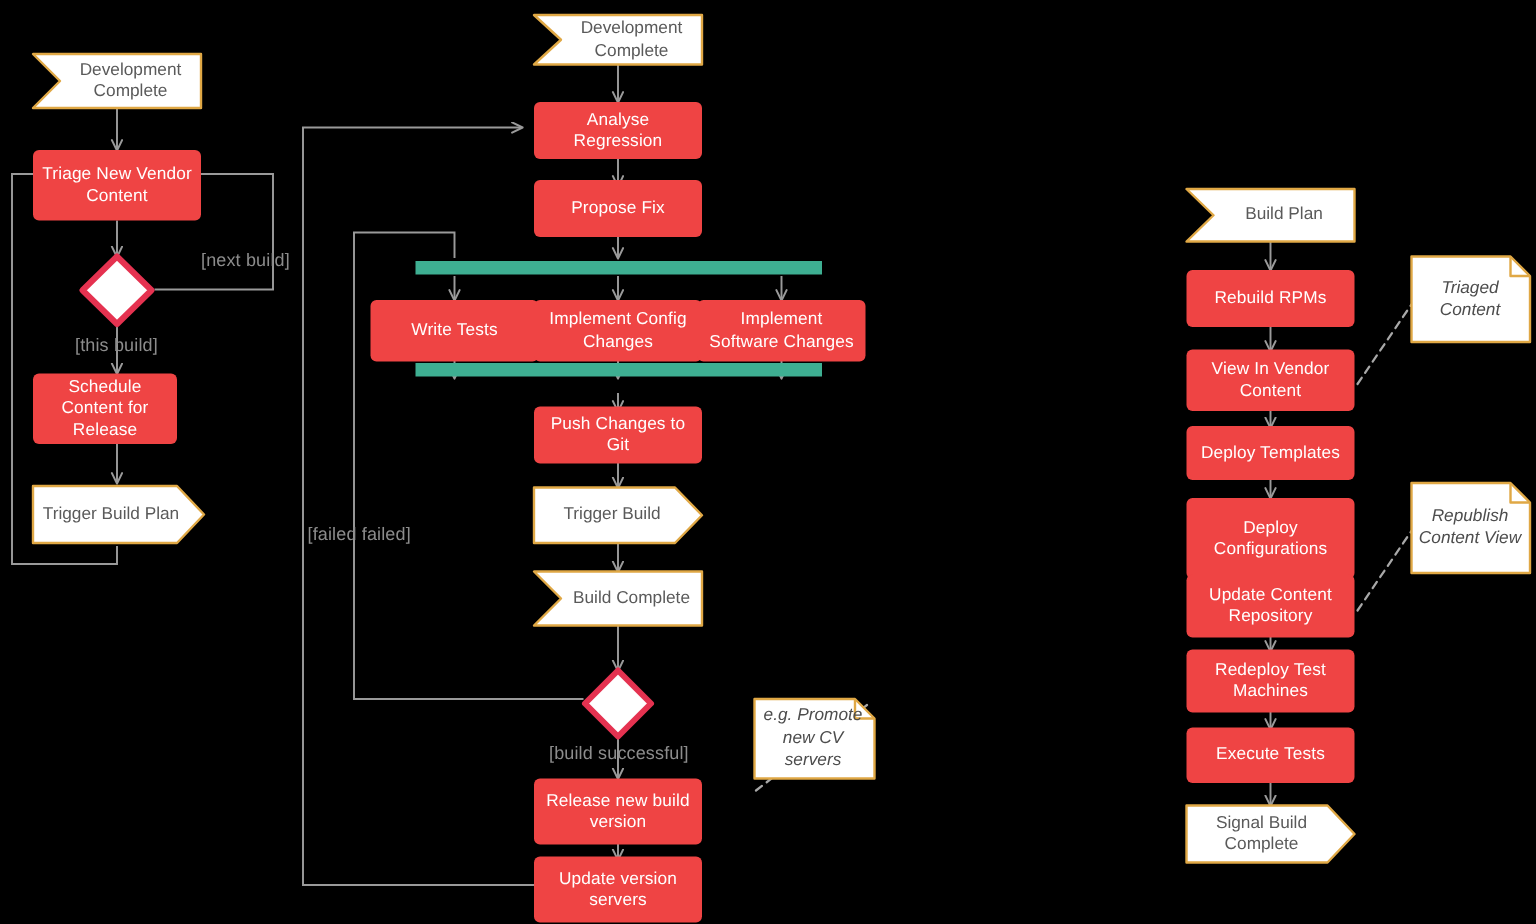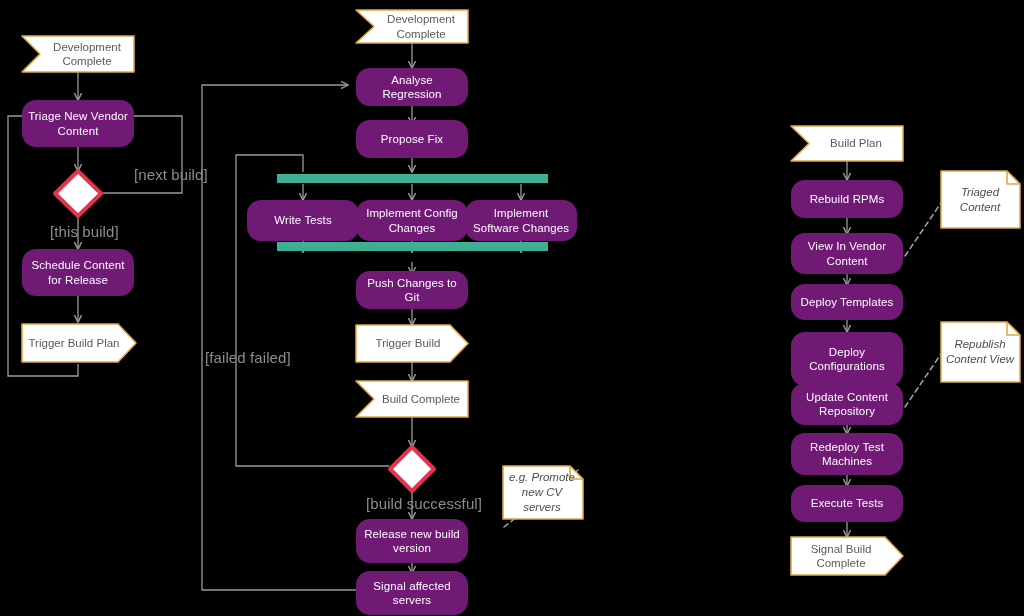--- a/index.html
+++ b/index.html
@@ -7,37 +7,37 @@
   body{
     font-family:"Liberation Sans","DejaVu Sans",sans-serif;
     width:1024px;height:616px;overflow:hidden;
   }
   #canvas{position:relative;width:1024px;height:616px;background:#000;}
   svg.layer{position:absolute;left:0;top:0;width:1024px;height:616px;overflow:visible;}
   .node{position:absolute;box-sizing:border-box;display:flex;align-items:center;
         justify-content:center;text-align:center;line-height:1.22;}
   
   .action{
-    background:#701a75;border-radius:14px;color:#FFFFFF;
+    background:#ef4444;border-radius:4px;color:#FFFFFF;
     font-size:11.5px;letter-spacing:.1px;padding:2px 5px;
   }
   
   .sigtext{
     position:absolute;display:flex;align-items:center;justify-content:center;
     text-align:center;color:#5A5A5A;font-size:11.5px;line-height:1.22;
     pointer-events:none;
   }
   .notetext{
     position:absolute;display:flex;align-items:center;justify-content:center;
     text-align:center;color:#4D4D4D;font-size:11.5px;line-height:1.30;
     pointer-events:none;
     font-style:italic;
   }
   .guard{
-    position:absolute;color:#8C8C8C;font-size:15px;white-space:nowrap;
+    position:absolute;color:#8C8C8C;font-size:12px;white-space:nowrap;
     letter-spacing:.1px;
   }
 </style>
 </head>
 <body>
 
 <div id="canvas">
 
   <svg class="layer" viewBox="0 0 1024 616">
     <defs>
@@ -119,30 +119,30 @@
       <path d="M941,171 L1007,171 L1020,184 L1020,228 L941,228 Z" fill="#FFFFFF" stroke="#E0A845" stroke-width="1.6" stroke-linejoin="round"></path>
       <path d="M1007,171 L1007,184 L1020,184" fill="none" stroke="#E0A845" stroke-width="1.6" stroke-linejoin="round"></path>
     </g>
     <g>
       <path d="M941,322 L1007,322 L1020,335 L1020,382 L941,382 Z" fill="#FFFFFF" stroke="#E0A845" stroke-width="1.6" stroke-linejoin="round"></path>
       <path d="M1007,322 L1007,335 L1020,335" fill="none" stroke="#E0A845" stroke-width="1.6" stroke-linejoin="round"></path>
     </g>
   </svg>
 
   <div class="node action" style="left:22px;top:100px;width:112px;height:47px;">Triage New Vendor Content</div>
-  <div class="node action" style="left:22px;top:249px;width:112px;height:47px;">Schedule Content for Release</div>
+  <div class="node action" style="left:22px;top:249px;width:96px;height:47px;">Schedule Content for Release</div>
 
   <div class="node action" style="left:356px;top:68px;width:112px;height:38px;">Analyse Regression</div>
   <div class="node action" style="left:356px;top:120px;width:112px;height:38px;">Propose Fix</div>
   <div class="node action" style="left:247px;top:200px;width:112px;height:41px;">Write Tests</div>
   <div class="node action" style="left:356px;top:200px;width:112px;height:41px;">Implement Config Changes</div>
   <div class="node action" style="left:465px;top:200px;width:112px;height:41px;">Implement Software Changes</div>
   <div class="node action" style="left:356px;top:271px;width:112px;height:38px;">Push Changes to Git</div>
   <div class="node action" style="left:356px;top:519px;width:112px;height:44px;">Release new build version</div>
-  <div class="node action" style="left:356px;top:571px;width:112px;height:44px;">Signal affected servers</div>
+  <div class="node action" style="left:356px;top:571px;width:112px;height:44px;">Update version servers</div>
 
   <div class="node action" style="left:791px;top:180px;width:112px;height:38px;">Rebuild RPMs</div>
   <div class="node action" style="left:791px;top:233px;width:112px;height:41px;">View In Vendor Content</div>
   <div class="node action" style="left:791px;top:284px;width:112px;height:36px;">Deploy Templates</div>
   <div class="node action" style="left:791px;top:332px;width:112px;height:54px;">Deploy Configurations</div>
   <div class="node action" style="left:791px;top:383px;width:112px;height:42px;">Update Content Repository</div>
   <div class="node action" style="left:791px;top:433px;width:112px;height:42px;">Redeploy Test Machines</div>
   <div class="node action" style="left:791px;top:485px;width:112px;height:37px;">Execute Tests</div>
 
   <div class="sigtext" style="left:40px;top:36px;width:94px;height:36px;">Development Complete</div>

